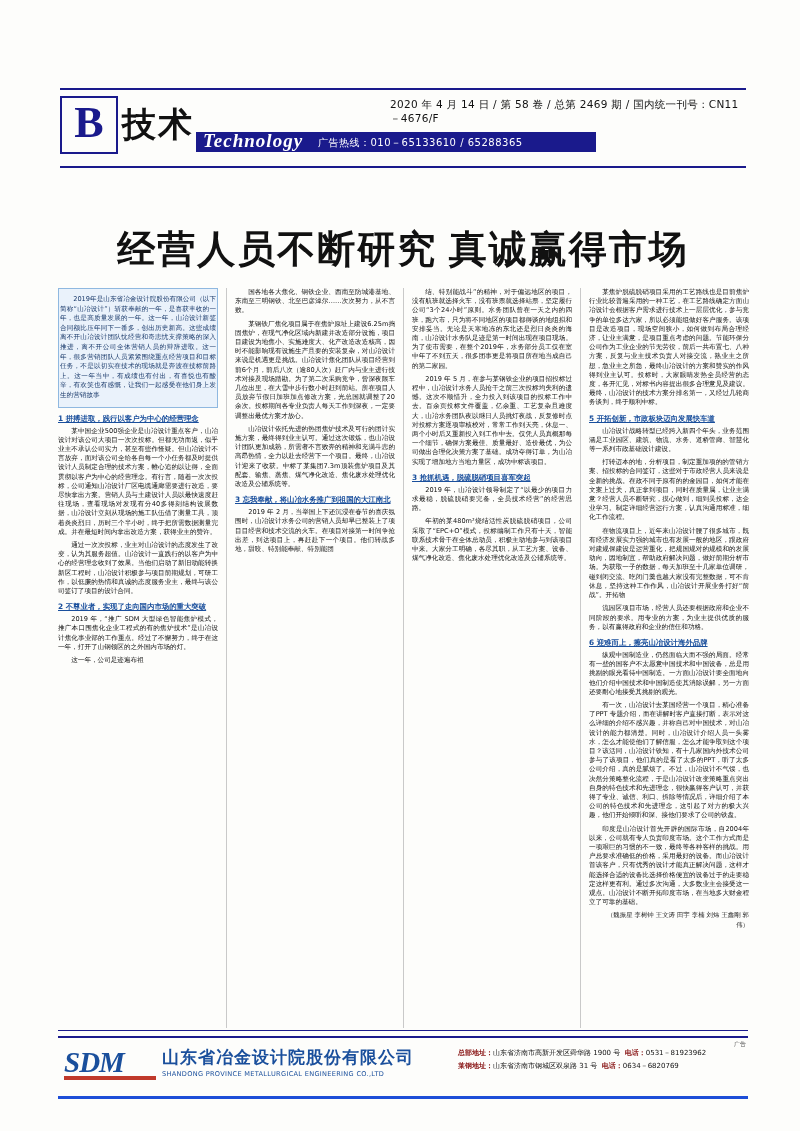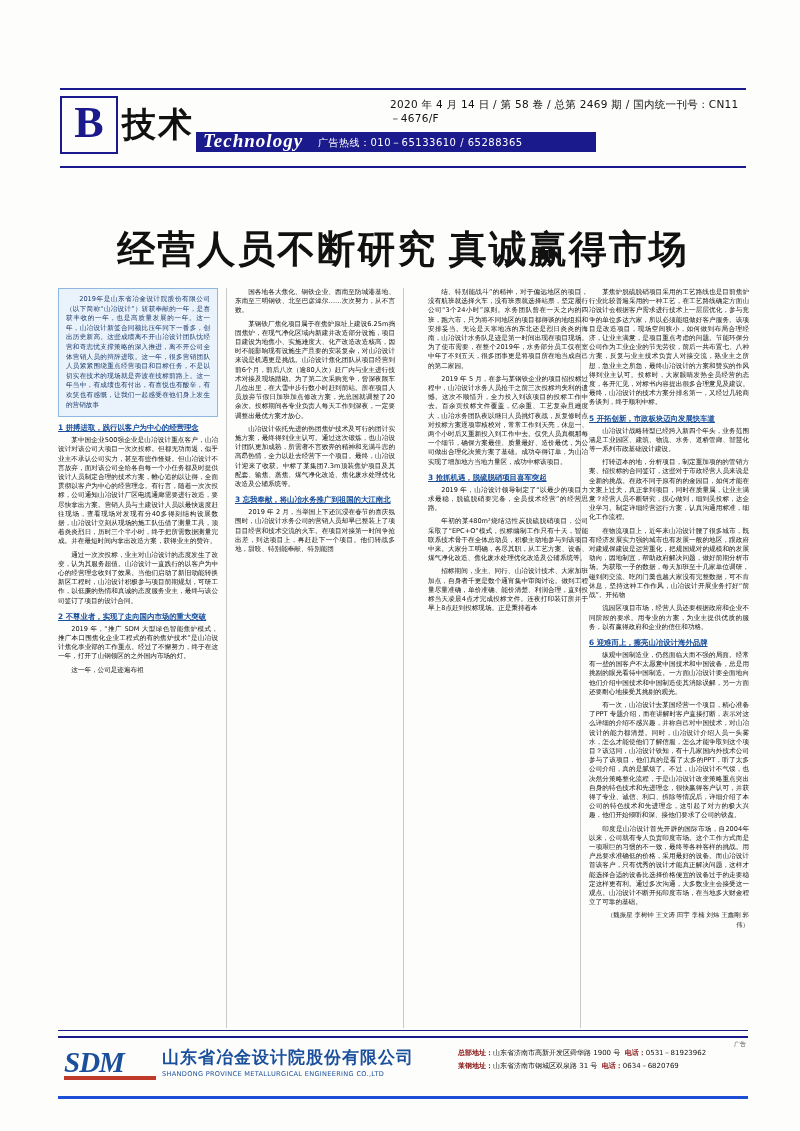--- a/index.html
+++ b/index.html
@@ -107,35 +107,35 @@
     position:absolute;left:58px;top:288px;width:690px;height:740px;
   }
   .col{
     position:absolute;top:0;width:160px;height:740px;
     font-size:6.6px;line-height:9.2px;
     text-align:justify;
     color:#111;
   }
   .c1{left:0;}
   .c2{left:177px;}
-  .c3{left:354px;margin-left:16px;}
+  .c3{left:354px;}
   .c4{left:531px;}
   .vrule{
     position:absolute;top:0;width:1px;height:740px;background:#c9c9c9;
   }
   .vr1{left:168px;} .vr2{left:345px;} .vr3{left:522px;}
   .col p{margin:0 0 4px 0;text-indent:2em;}
   .sub{
     font-weight:bold;color:#1a4f9c;font-size:7.4px;line-height:10px;
     margin:6px 0 3px 0;text-indent:0;text-decoration:underline;
   }
   .lead{
     border:1px solid #8fb8e0;
     background:#eaf2fb;
-    padding:6px 7px;
+    padding:6px 1px;
     margin:0 0 6px 0;
     font-size:6.6px;line-height:9.6px;
     color:#1a3a6b;
     text-indent:2em;
     text-align:justify;
   }
   .sig{
     text-align:right;font-size:6.4px;margin-top:6px;text-indent:0;color:#222;
   }
   
@@ -221,21 +221,20 @@
           <p>2019 年 2 月，当举国上下还沉浸在春节的喜庆氛围时，山冶设计水务公司的营销人员却早已整装上了项目目经营和技术交流的火车。在项目对接第一时间争抢出差，到达项目上，再赶赴下一个项目。他们转战多地，甜咬、特别能奉献、特别能团</p>
         </div>
     </div>
     <div class="col c3">
       <div>
           <p>结、特别能战斗”的精神，对于偏远地区的项目，没有航班就选择火车，没有班票就选择站票，坚定履行公司“3个24小时”原则。水务团队曾在一天之内的四班，跑六市，只为将不同地区的项目都得谈的地组拟和安排妥当。无论是天寒地冻的东北还是烈日炎炎的海南，山冶设计水务队足迹是第一时间出现在项目现场。为了使市需要，在整个2019年，水务部分员工仅在室中年了不到五天，很多团事更是将项目所在地当成自己的第二家园。</p>
           <p>2019 年 5 月，在参与某钢铁企业的项目招投标过程中，山冶设计水务人员抢干之前三次投标均失利的遗憾。这次不顺惜升，全力投入到该项目的投标工作中去。百余页投标文件覆盖，亿余重、工艺复杂且难度大，山冶水务团队夜以继日人员挑灯夜战，反复修时点对投标方案逐项审核校对，常常工作到天亮，休息一、两个小时后又重新投入到工作中去。仅凭人员真概那每一个细节，确保方案最佳、质量最好、造价最优，为公司做出合理化决策方案了基础。成功夺得订单，为山冶实现了增加地方当地力量区，成功中标该项目。</p>
           <div class="sub">3 抢抓机遇，脱硫脱硝项目喜军突起</div>
           <p>2019 年，山冶设计领导制定了“以最少的项目力求最稳，脱硫脱硝要完备，全员技术经营”的经营思路。</p>
           <p>年初的某480m²烧结活性炭脱硫脱硝项目，公司采取了“EPC+O”模式，投标编制工作只有十天，智能联系技术骨干在全体总动员，积极主动地参与到该项目中来。大家分工明确，各尽其职，从工艺方案、设备、煤气净化改造、焦化废水处理优化改造及公辅系统等。</p>
-          <p>招标期间，业主、同行、山冶设计技术、大家加班加点，自身者千更是数个通宵集中审阅讨论。做到工程量尽量准确，单价准确、能价清楚、利润合理，直到投标当天凌晨4点才完成投标文件。连夜打印装订所并于早上8点赶到投标现场。正是秉持着本</p>
         </div>
     </div>
     <div class="col c4">
       <div>
           <p>某焦炉脱硫脱硝项目采用的工艺路线也是目前焦炉行业比较普遍采用的一种工艺，在工艺路线确定方面山冶设计会根据客户需求进行技术上一层层优化，参与竞争的单位多达六家，所以必须能组做好客户服务。该项目是改造项目，现场空间狭小，如何做到布局合理经济，让业主满意，是项目重点考虑的问题。节能环保分公司作为工业企业的节无劳役，前后一共布置七、八种方案，反复与业主技术负责人对接交流，熟业主之所想，急业主之所急，最终山冶设计的方案和赞实的作风得到业主认可。投标时，大家眼睛发热全员经营的态度，各开汇见，对标书内容提出很多合理意见及建议。最终，山冶设计的技术方案分排名第一，又经过几轮商务谈判，终于顺利中标。</p>
           <div class="sub">5 开拓创新，市政板块迈向发展快车道</div>
           <p>山冶设计战略转型已经跨入新四个年头，业务范围涵足工业园区、建筑、物流、水务、道桥管廊、智慧化等一系列市政基础设计建设。</p>
           <p>打转迈本的地，分析项目，制定重加项的的管销方案、招投标的合同签订，这些对于市政经营人员来说是全新的挑战。在政不同于原有的的金园目，如何才能在文案上过关，真正拿到项目，同时在质量属，让业主满意？经营人员不断研究，摸心做到，细到吴投标，达企业学习。制定详细经营运行方案，认真沟通用标准，细化工作流程。</p>
           <p>在物流项目上，近年来山冶设计腰了很多城市，既有经济发展实力强的城市也有发展一般的地区，跟政府对建规保建设是运营重化，把规国规对的规模和的发展动向，因地制宜，帮助政府解决问题，做好前期分析市场。为获取一子的数据，每天加班至十几家单位调研，碰到闭交流、吃闭门羹也越大家没有完整数据，可不肯休息，坚持这种工作作风，山冶设计开展业务打好“前战”。开拓物</p>
           <p>流园区项目市场，经营人员还要根据政府和企业不同阶段的要求。用专业的方案，为业主提供优质的服务，以有赢得政府和企业的信任和功格。</p>

